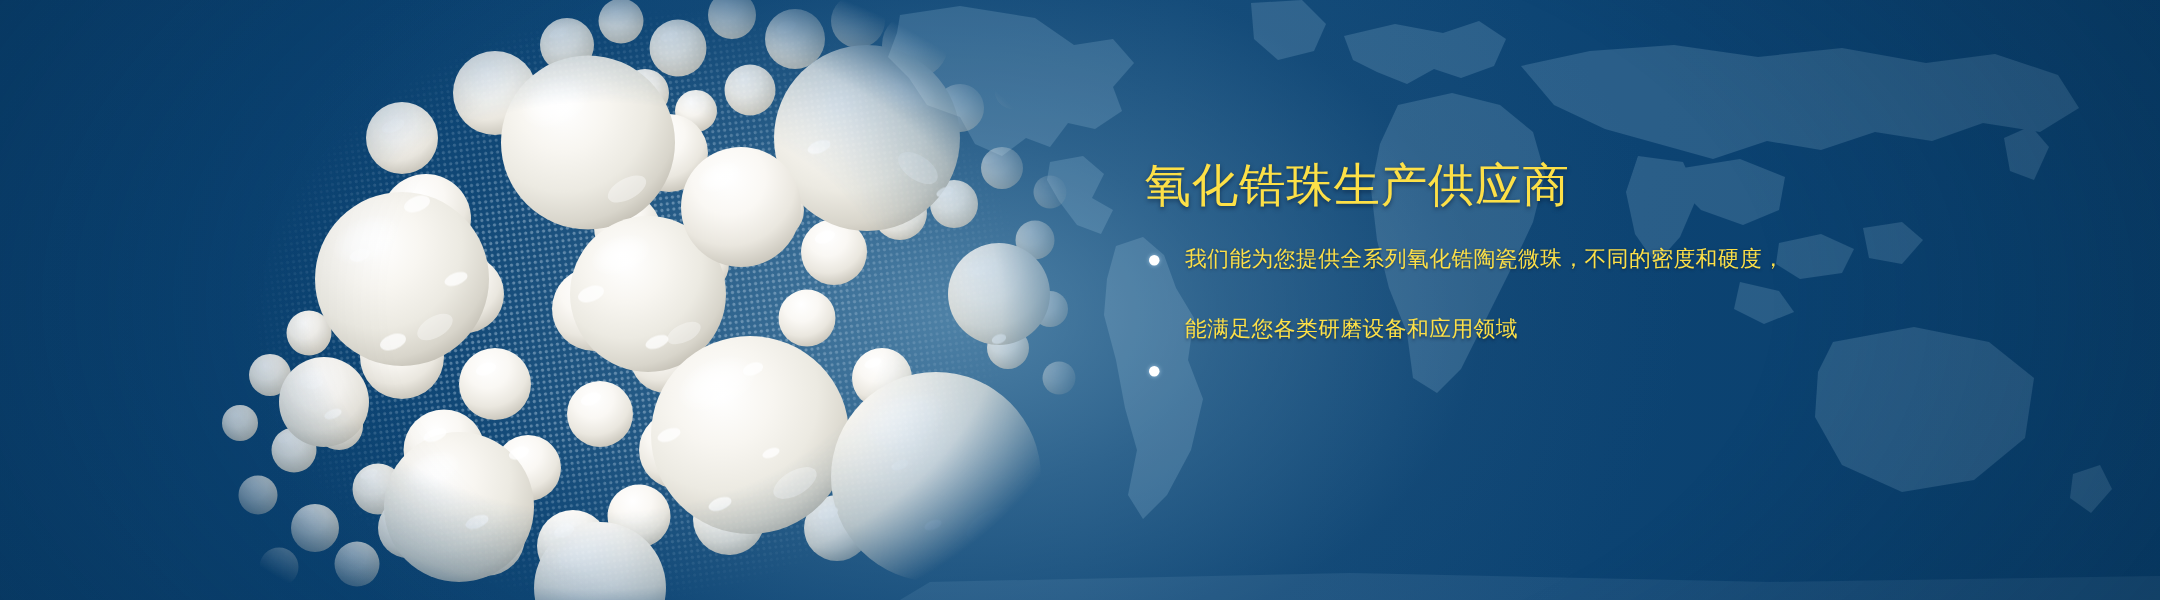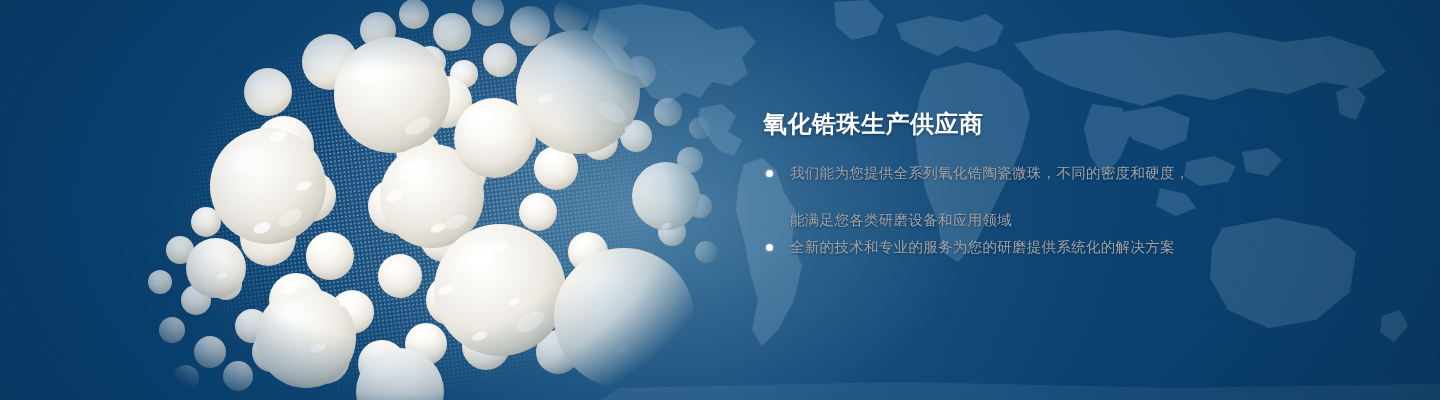--- a/index.html
+++ b/index.html
@@ -80,41 +80,41 @@
   
   .copy {
     position: absolute;
     left: 763px;
     top: 104px;
     width: 470px;
   }
 
   .headline {
     margin: 0;
-    font-size: 24px;
+    font-size: 31px;
     line-height: 40px;
-    font-weight: 700;
-    color: #ffffff;
+    font-weight: 400;
+    color: #fde047;
     letter-spacing: 0.5px;
     text-shadow: 0 1px 3px rgba(0,20,45,0.55);
     white-space: nowrap;
   }
 
   .bullets {
     margin: 18px 0 0 0;
     padding: 0;
     list-style: none;
   }
   .bullet {
     position: relative;
     padding-left: 27px;
     margin-bottom: 4px;
     font-size: 14.5px;
     line-height: 23px;
-    color: #a3a3a3;
+    color: #fde047;
     letter-spacing: 0.3px;
     text-shadow: 0 1px 2px rgba(0,20,45,0.5);
   }
   .bullet:last-child { margin-bottom: 0; }
 
   .bullet .dot {
     position: absolute;
     left: 3px;
     top: 8px;
     width: 7px;
@@ -381,18 +381,17 @@
     <h1 class="headline">氧化锆珠生产供应商</h1>
 
     <ul class="bullets">
       <li class="bullet">
         <span class="dot"></span>
         <span>我们能为您提供全系列氧化锆陶瓷微珠，不同的密度和硬度，</span>
         <span class="line2">能满足您各类研磨设备和应用领域</span>
       </li>
       <li class="bullet">
         <span class="dot"></span>
-        <span>全新的技术和专业的服务为您的研磨提供系统化的解决方案</span>
       </li>
     </ul>
   </div>
 
 </div>
 
 </body></html>

